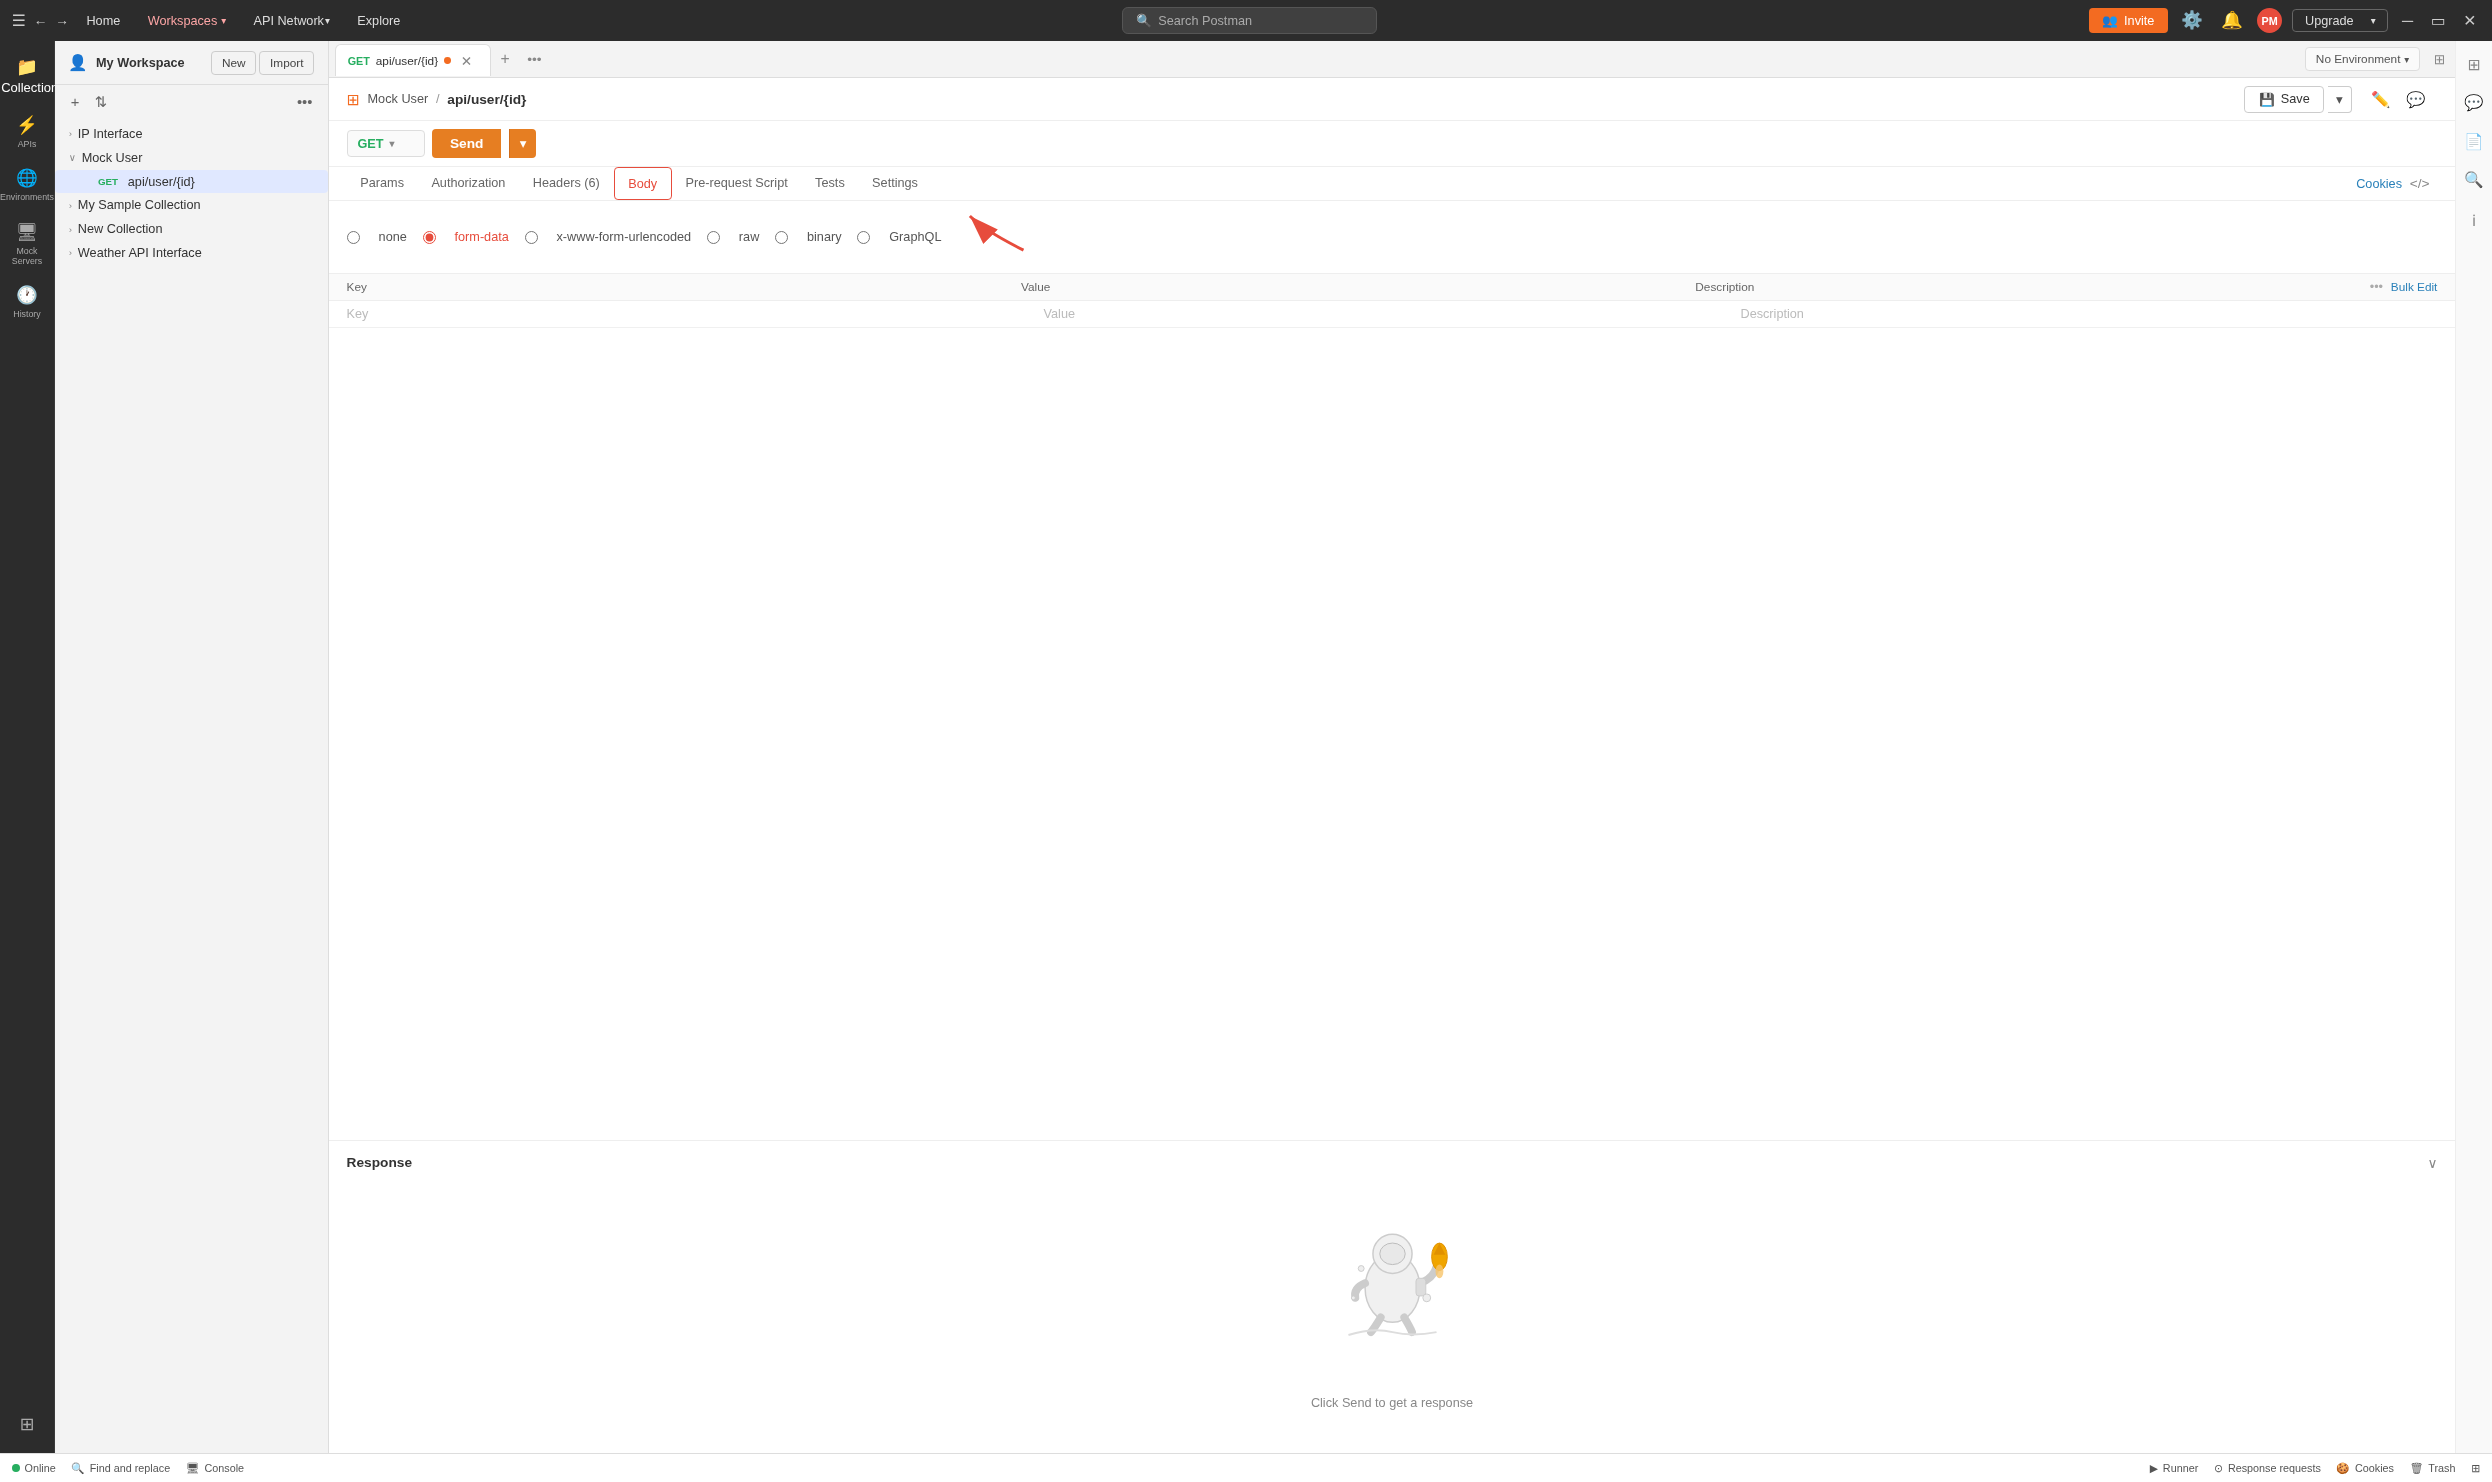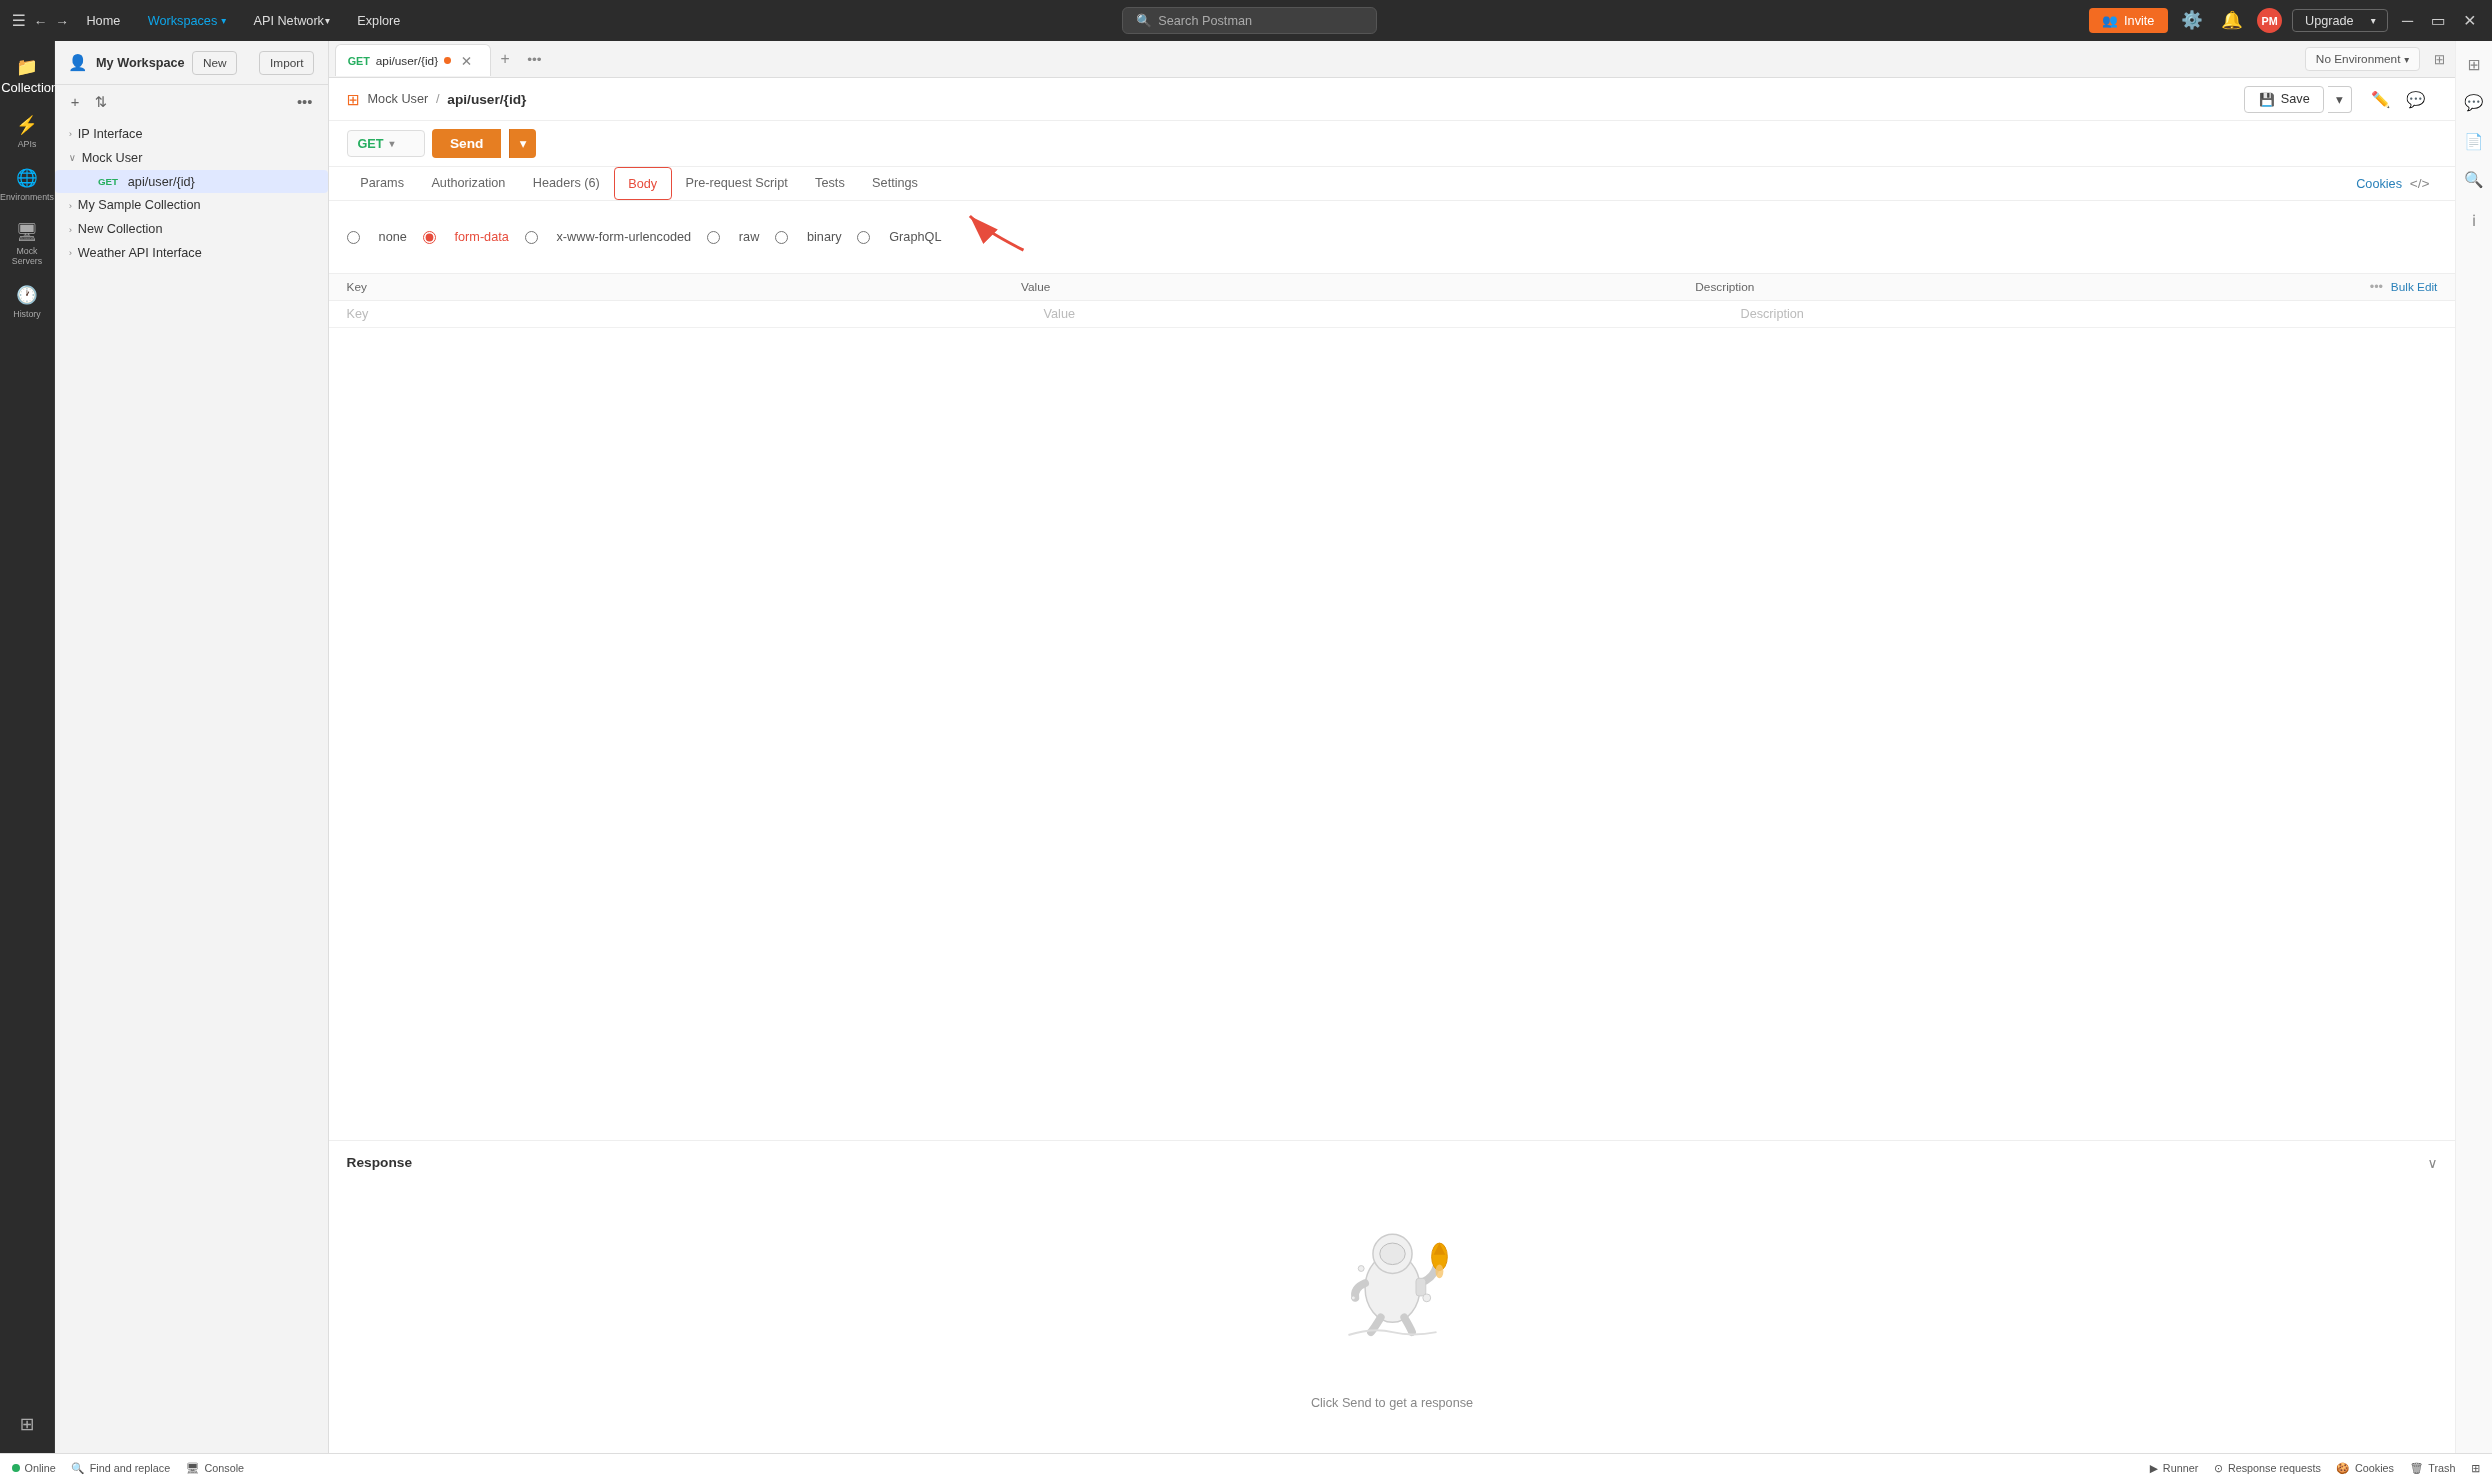--- a/index.html
+++ b/index.html
@@ -26,21 +26,21 @@
     .icon-sidebar { width: 55px; background: #2c2c2c; display: flex; flex-direction: column; align-items: center; padding: 7.8px 0; gap: 3.9px; flex-shrink: 0; border-right: 1px solid #3a3a3a; }
     .icon-sidebar-item { display: flex; flex-direction: column; align-items: center; gap: 2.9px; padding: 7.8px 5.9px; border-radius: 5.9px; cursor: pointer; color: #aaa; width: 47px; font-size: 8.8px; text-align: center; }
     .icon-sidebar-item.active { color: #fff; }
     .icon-sidebar-item .icon { font-size: 17.6px; }
     .icon-sidebar-bottom { margin-top: auto; }
 
     
     .left-panel { width: 274px; background: #f3f3f3; border-right: 1px solid #ddd; display: flex; flex-direction: column; flex-shrink: 0; }
     .left-panel-header { display: flex; align-items: center; justify-content: space-between; padding: 9.8px 13.7px; border-bottom: 1px solid #ddd; }
     .workspace-name { display: flex; align-items: center; gap: 7.8px; font-size: 12.7px; font-weight: 600; color: #333; }
-    .left-panel-actions { display: flex; gap: 22px; justify-content: flex-end; }
+    .left-panel-actions { display: flex; gap: 3px; justify-content: flex-end; }
     .panel-btn { background: none; border: 1px solid #ccc; border-radius: 3.9px; padding: 3.9px 9.8px; cursor: pointer; font-size: 11.8px; color: #444; }
     .collections-toolbar { display: flex; align-items: center; justify-content: space-between; padding: 5.9px 11.8px; }
     .collections-toolbar-left { display: flex; align-items: center; gap: 7.8px; }
     .toolbar-icon { background: none; border: none; cursor: pointer; color: #666; font-size: 14.7px; padding: 2px 3.9px; border-radius: 2.9px; }
     .tree-item { display: flex; align-items: center; padding: 4.9px 11.8px; cursor: pointer; color: #333; font-size: 12.7px; gap: 5.9px; border-radius: 3.9px; }
     .tree-item.active { background: #e0e8ff; }
     .tree-item .chevron { font-size: 9.8px; color: #888; }
     .tree-item .method-badge { font-size: 9.8px; font-weight: bold; padding: 1px 3.9px; border-radius: 2.9px; color: #27ae60; }
 
     
@@ -119,21 +119,21 @@
   </style>
 </head>
 <body>
 
 <div class="topbar">
   <div class="topbar-left">
     <button class="topbar-nav button" style="color:#ccc;background:none;border:none;cursor:pointer;font-size:15.7px;">☰</button>
     <button class="topbar-nav button" style="color:#ccc;background:none;border:none;cursor:pointer;font-size:13.7px;">←</button>
     <button class="topbar-nav button" style="color:#ccc;background:none;border:none;cursor:pointer;font-size:13.7px;">→</button>
     <button class="topbar-link" style="color:#ddd;background:none;border:none;cursor:pointer;padding:3.9px 9.8px;border-radius:3.9px;font-size:12.7px;">Home</button>
-    <button class="topbar-link topbar-link-dd" style="color:#0ea5e9;background:none;border:none;cursor:pointer;padding:3.9px 9.8px;border-radius:3.9px;font-size:12.7px;display:flex;align-items:center;gap:3.9px;">
+    <button class="topbar-link topbar-link-dd" style="color:#fca5a5;background:none;border:none;cursor:pointer;padding:3.9px 9.8px;border-radius:3.9px;font-size:12.7px;display:flex;align-items:center;gap:3.9px;">
       <span>Workspaces</span>
       <span style="font-size:9.8px;">▾</span>
     </button>
     <button class="topbar-link topbar-link-dd" style="color:#ddd;background:none;border:none;cursor:pointer;padding:3.9px 9.8px;border-radius:3.9px;font-size:12.7px;display:flex;align-items:center;gap:1px;">
       <span>API Network</span>
       <span style="font-size:9.8px;">▾</span>
     </button>
     <button class="topbar-link" style="color:#ddd;background:none;border:none;cursor:pointer;padding:3.9px 9.8px;border-radius:3.9px;font-size:12.7px;">Explore</button>
   </div>
   <div class="topbar-center">

